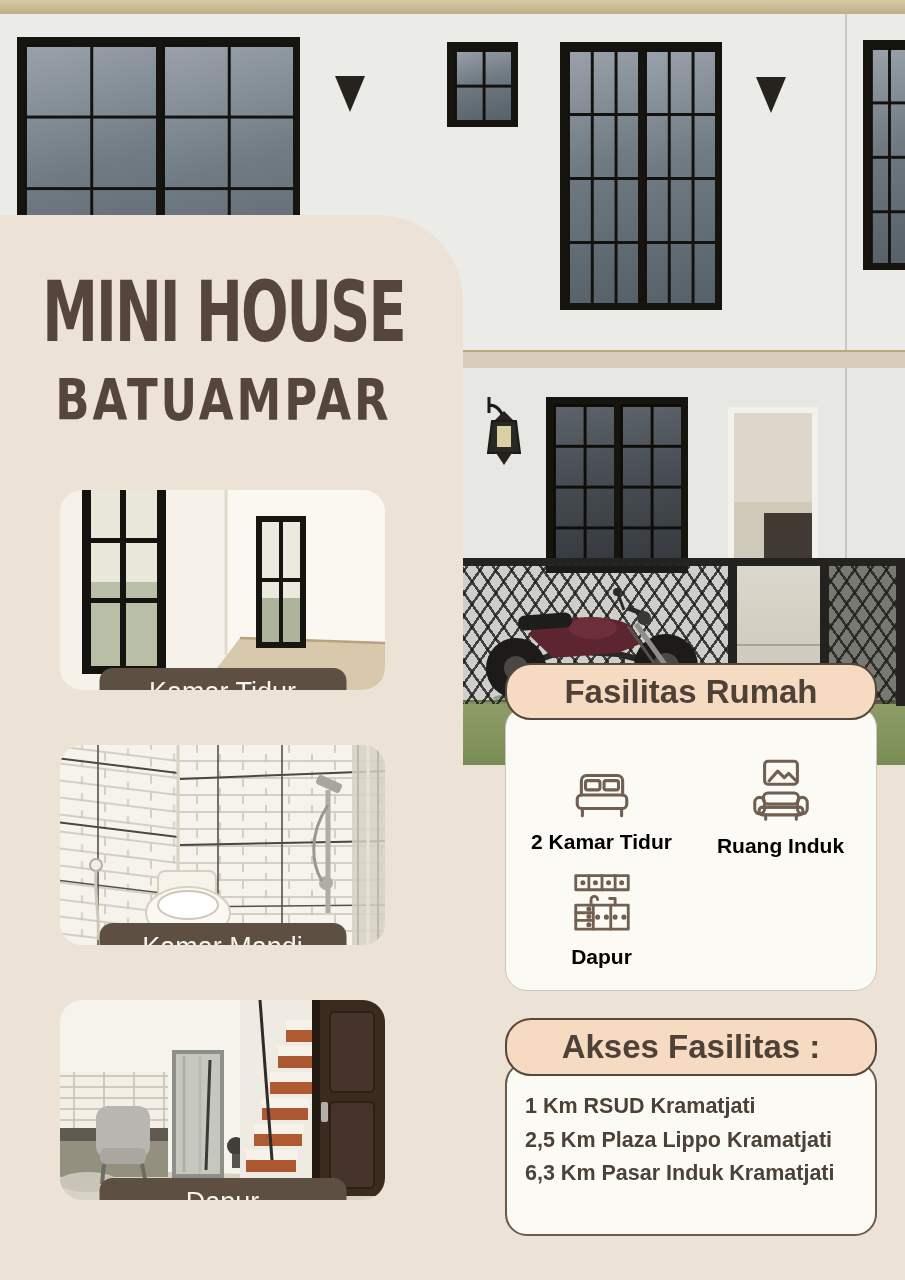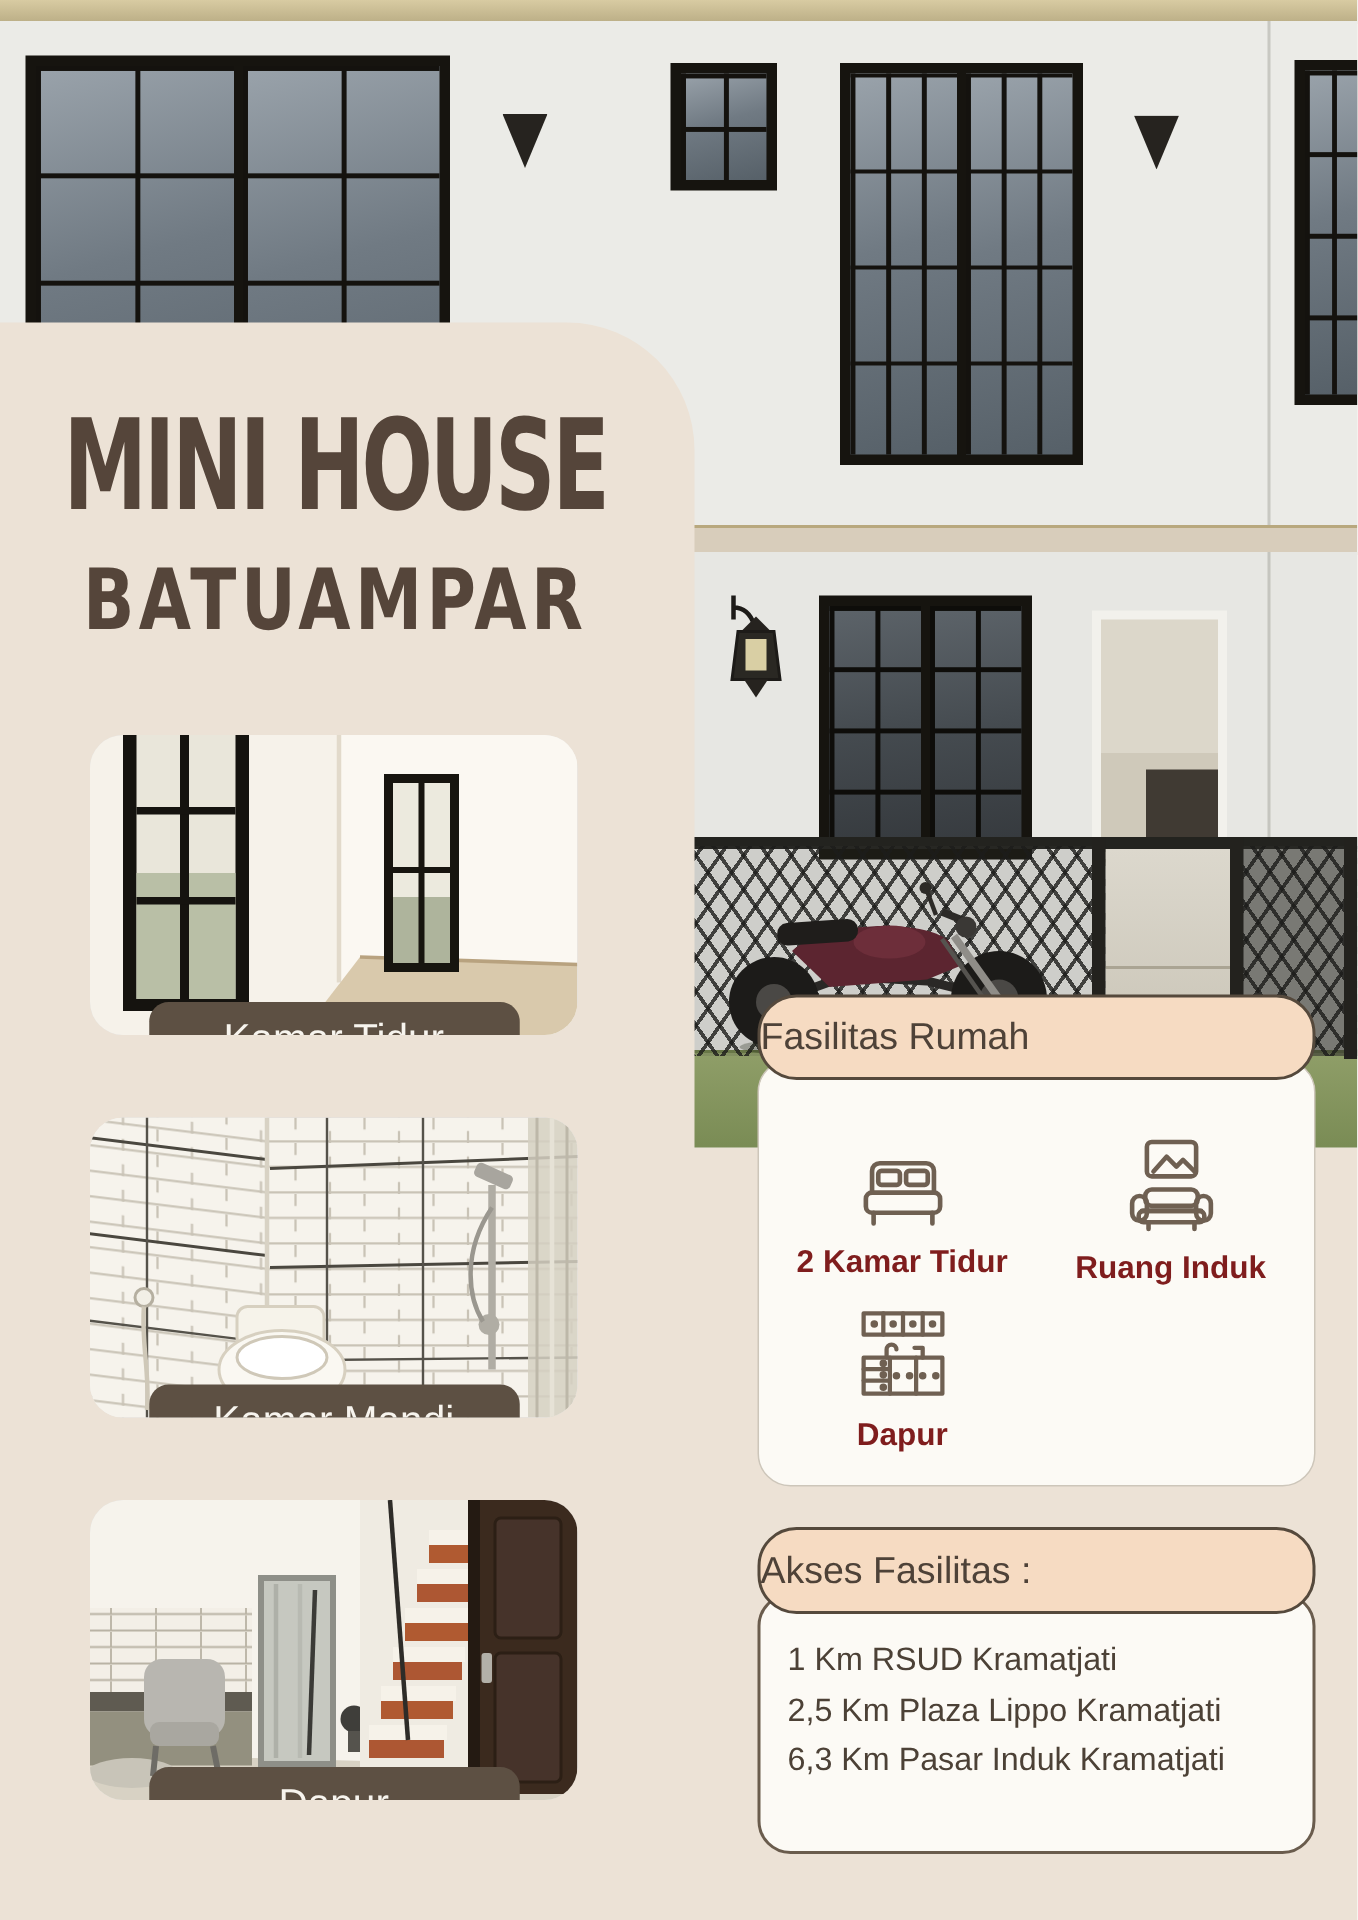--- a/index.html
+++ b/index.html
@@ -58,29 +58,29 @@
   .title2{left:0;top:152px;width:447px;text-align:center;color:var(--title-text);
      font-family:"DejaVu Sans",sans-serif;font-weight:bold;font-size:45px;letter-spacing:3px;
      transform:scaleY(1.25);transform-origin:center top;white-space:nowrap;}
   .photo-card{position:absolute;left:60px;width:325px;height:200px;border-radius:22px;overflow:hidden;background:#ddd;}
   .pill{position:absolute;left:50%;transform:translateX(-50%);width:247px;padding:9px 0;
      background:var(--pill);color:var(--pill-text);font-size:27px;text-align:center;border-radius:13px;z-index:5;}
 
   
   .card-header{position:absolute;left:505px;width:372px;height:57px;background:var(--card-header);
      border:2px solid var(--border-dark);border-radius:26px;box-sizing:border-box;z-index:4;
-     display:flex;align-items:center;color:#4e4238;font-weight:normal;font-size:25px;}
+     display:flex;align-items:center;justify-content:center;color:#4e4238;font-weight:bold;font-size:33px;}
   .card-body{position:absolute;left:505px;width:372px;background:var(--card-body);border-radius:22px;
      box-sizing:border-box;z-index:3;}
   .fac-body{top:706px;height:285px;border:1.5px solid #cdc6ba;
      display:grid;grid-template-columns:1fr 1fr;grid-template-rows:1fr 1fr;padding:46px 6px 16px 6px;}
   .fac-item{display:flex;flex-direction:column;align-items:center;justify-content:center;gap:6px;}
-  .fac-item .lbl{font-weight:bold;font-size:21px;color:#7f1d1d;}
+  .fac-item .lbl{font-weight:bold;font-size:21px;color:#000000;}
   .acc-body{top:1062px;height:174px;border:2px solid #6a5c4d;padding:26px 14px 0 18px;}
-  .acc-item{font-size:21.5px;font-weight:normal;color:#4c4136;line-height:33.5px;white-space:nowrap;}
+  .acc-item{font-size:21.5px;font-weight:bold;color:#4c4136;line-height:33.5px;white-space:nowrap;}
 
   .lantern{left:483px;top:393px;}
   svg{display:block;}
 </style>
 </head>
 <body>
 
 <div class="poster">
 
   <div class="photo-bg">

